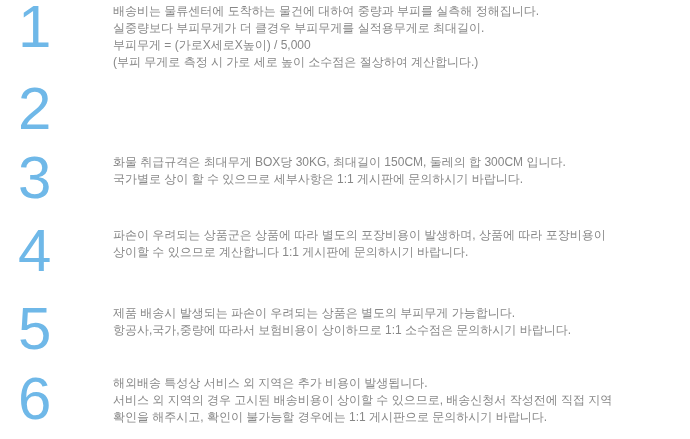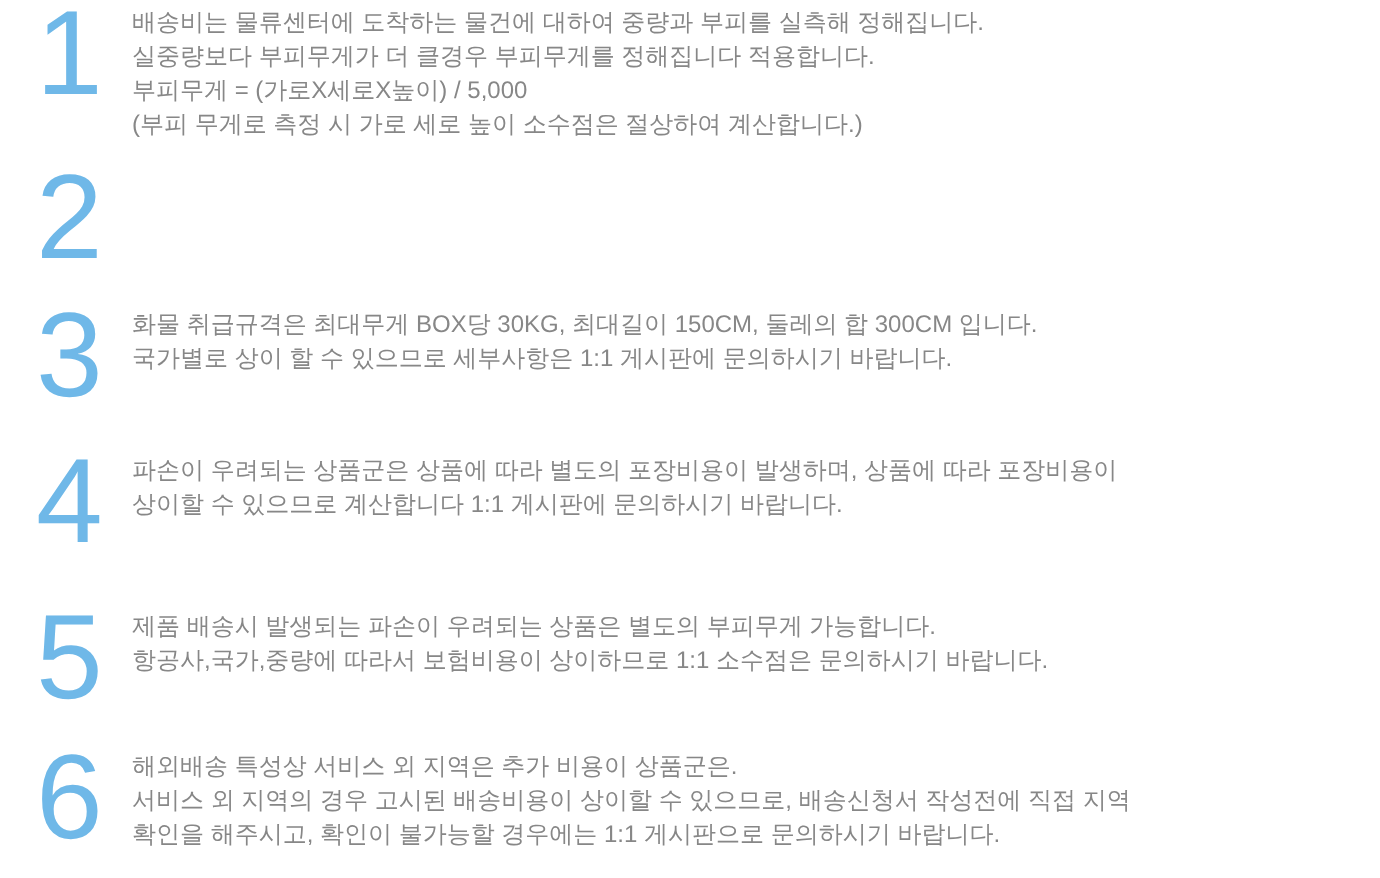--- a/index.html
+++ b/index.html
@@ -25,37 +25,38 @@
     color: var(--accent, #6FB8E8);
     user-select: none;
   }
   .txt {
     flex: 1;
     padding-top: 1px;
     font-size: 12px;
     line-height: 17px;
     color: var(--body, #878787);
     white-space: nowrap;
+    margin-left: 47px;
   }
   .r1 { margin-bottom: 13px; }
   .r2 { margin-bottom: 19px; }
   .r3 { margin-bottom: 23px; }
   .r4 { margin-bottom: 28px; }
   .r5 { margin-bottom: 20px; }
 </style>
 </head>
 <body>
 
 <div class="page">
 
   <div class="row r1">
     <div class="num">1</div>
     <div class="txt">
       <div>배송비는 물류센터에 도착하는 물건에 대하여 중량과 부피를 실측해 정해집니다.</div>
-      <div>실중량보다 부피무게가 더 클경우 부피무게를 정해집니다 적용합니다.</div>
+      <div>실중량보다 부피무게가 더 클경우 부피무게를 실적용무게로 최대길이.</div>
       <div>부피무게 = (가로X세로X높이) / 5,000</div>
       <div>(부피 무게로 측정 시 가로 세로 높이 소수점은 절상하여 계산합니다.)</div>
     </div>
   </div>
 
   <div class="row r2">
     <div class="num">2</div>
   </div>
 
   <div class="row r3">
@@ -78,19 +79,19 @@
     <div class="num">5</div>
     <div class="txt">
       <div>제품 배송시 발생되는 파손이 우려되는 상품은 별도의 부피무게 가능합니다.</div>
       <div>항공사,국가,중량에 따라서 보험비용이 상이하므로 1:1 소수점은 문의하시기 바랍니다.</div>
     </div>
   </div>
 
   <div class="row r6">
     <div class="num">6</div>
     <div class="txt">
-      <div>해외배송 특성상 서비스 외 지역은 추가 비용이 상품군은.</div>
+      <div>해외배송 특성상 서비스 외 지역은 추가 비용이 발생됩니다.</div>
       <div>서비스 외 지역의 경우 고시된 배송비용이 상이할 수 있으므로, 배송신청서 작성전에 직접 지역</div>
       <div>확인을 해주시고, 확인이 불가능할 경우에는 1:1 게시판으로 문의하시기 바랍니다.</div>
     </div>
   </div>
 
 </div>
 
 </body></html>

